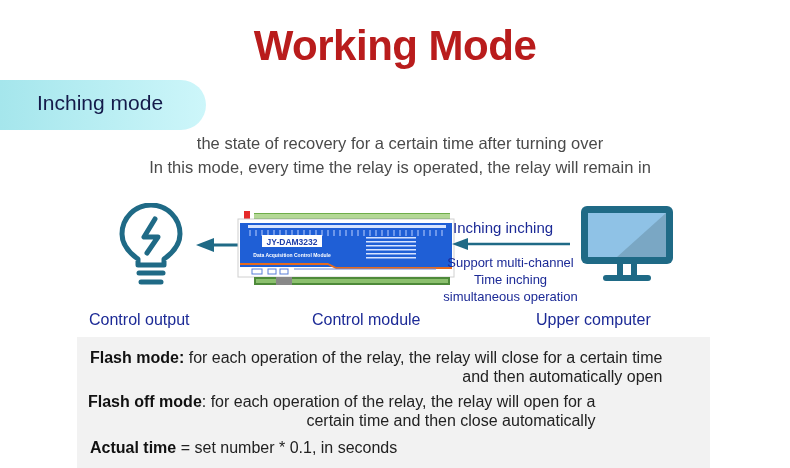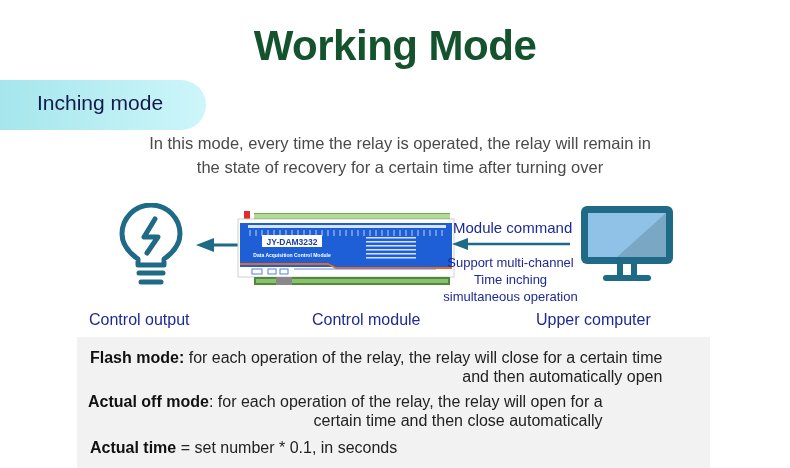--- a/index.html
+++ b/index.html
@@ -1,21 +1,21 @@
 <!DOCTYPE html>
 <html><head>
 <meta charset="utf-8">
 <style>
   * { box-sizing: border-box; margin: 0; padding: 0; }
   html, body { width: 790px; height: 468px; background: #ffffff; overflow: hidden; }
   body { position: relative; font-family: "Liberation Sans", "DejaVu Sans", sans-serif; }
 
   .title {
     position: absolute; left: 0; top: 22px; width: 790px; text-align: center;
-    font-size: 42px; font-weight: bold; color: #14532d; letter-spacing: -0.5px;
+    font-size: 42px; font-weight: bold; color: #b91c1c; letter-spacing: -0.5px;
   }
 
   .pill {
     position: absolute; left: 0; top: 80px; width: 206px; height: 50px;
     border-radius: 0 25px 25px 0;
     background: linear-gradient(90deg, #a5e6ec 0%, #cdf6fa 100%);
   }
   .pill-label {
     position: absolute; left: 37px; top: 11px;
     font-size: 21px; font-weight: normal; color: #141a4a; white-space: nowrap;
@@ -59,22 +59,22 @@
 </head>
 <body>
 
 <div class="title">Working Mode</div>
 
 <div class="pill">
   <span class="pill-label">Inching mode</span>
 </div>
 
 <div class="desc">
+  <div>the state of recovery for a certain time after turning over</div>
   <div>In this mode, every time the relay is operated, the relay will remain in</div>
-  <div>the state of recovery for a certain time after turning over</div>
 </div>
 
 <svg class="bulb" viewBox="0 0 66 90">
   <g fill="none" stroke="#1f6a86" stroke-width="5" stroke-linecap="round" stroke-linejoin="round">
     <path d="M20 56 C10 49 4 40 4 31 A29 29 0 0 1 62 31 C62 40 56 49 46 56 L46 62 L20 62 Z"></path>
     <path d="M37 16 L26 34 L40 34 L29 50"></path>
     <line x1="21" y1="70" x2="45" y2="70"></line>
     <line x1="23" y1="79" x2="43" y2="79"></line>
   </g>
 </svg>
@@ -146,21 +146,21 @@
     <rect x="44" y="64" width="8" height="5" fill="none"></rect>
   </g>
   <g stroke="#6a86d8" stroke-width="1">
     <line x1="58" y1="64" x2="200" y2="64"></line>
   </g>
   <rect x="18" y="72" width="196" height="8" fill="#4e8a3a"></rect>
   <rect x="20" y="74" width="192" height="4" fill="#8cc06e"></rect>
   <rect x="40" y="72" width="16" height="8" fill="#888"></rect>
 </svg>
 
-<div class="cmd-label">Module command</div>
+<div class="cmd-label">Inching inching</div>
 <svg class="arrow-left2" viewBox="0 0 118 16">
   <line x1="14" y1="8" x2="118" y2="8" stroke="#1f6a86" stroke-width="2.5"></line>
   <polygon points="0,8 16,2 16,14" fill="#1f6a86"></polygon>
 </svg>
 <div class="support">
   <div>Support multi-channel</div>
   <div>Time inching</div>
   <div>simultaneous operation</div>
 </div>
 
@@ -176,19 +176,19 @@
 <div class="label-blue" style="left:89px;">Control output</div>
 <div class="label-blue" style="left:312px;">Control module</div>
 <div class="label-blue" style="left:536px;">Upper computer</div>
 
 <div class="notes">
   <div class="note" style="left:13px; top:11px;">
     <b>Flash mode:</b><span> for each operation of the relay, the relay will close for a certain time</span><br>
     <span>and then automatically open</span>
   </div>
   <div class="note" style="left:11px; top:55px;">
-    <b>Actual off mode</b><span>: for each operation of the relay, the relay will open for a</span><br>
+    <b>Flash off mode</b><span>: for each operation of the relay, the relay will open for a</span><br>
     <span>certain time and then close automatically</span>
   </div>
   <div class="note" style="left:13px; top:101px;">
     <b>Actual time</b><span> = set number * 0.1, in seconds</span>
   </div>
 </div>
 
 </body></html>

